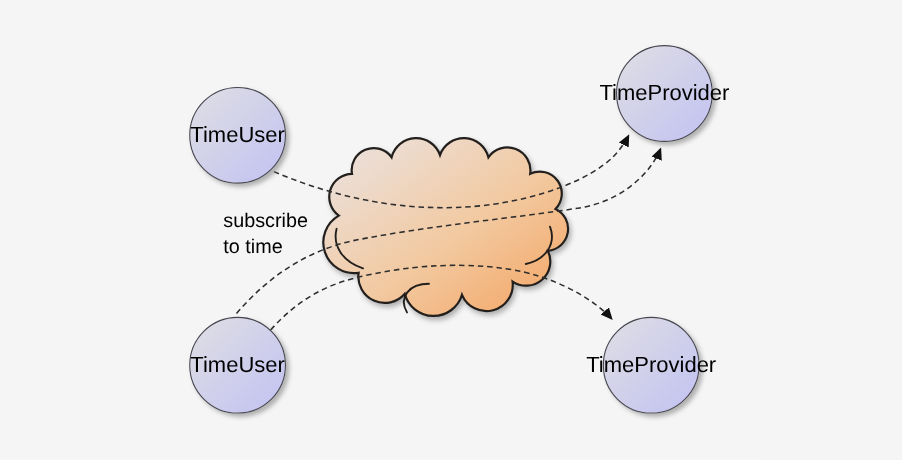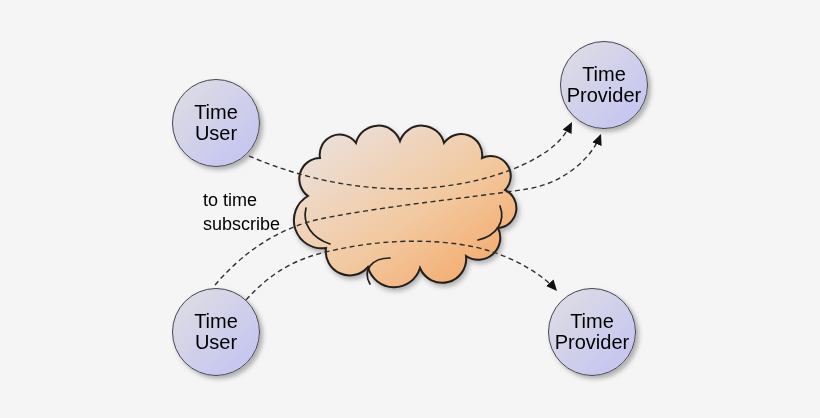--- a/index.html
+++ b/index.html
@@ -40,21 +40,21 @@
 
   .node {
     position: absolute;
     width: 88px;
     height: 88px;
     border-radius: 50%;
     border: 1.6px solid var(--node-border, #45454e);
     background: linear-gradient(135deg, var(--node-grad-start, #dedde4) 5%, var(--node-grad-end, #c6c6f0) 85%);
     box-shadow: 3px 3px 4px rgba(110,110,110,0.5);
     display: flex;
-    flex-direction: column;
+    flex-direction: row;
     align-items: center;
     justify-content: center;
     text-align: center;
     font-size: 20px;
     line-height: 21px;
     box-sizing: border-box;
   }
 
   .node-tu1 { left: 172px; top: 79px; }
   .node-tp1 { left: 560px; top: 41px; }
@@ -137,17 +137,17 @@
     <span>Time</span>
     <span>User</span>
   </div>
 
   <div class="node node-tp2">
     <span>Time</span>
     <span>Provider</span>
   </div>
 
   <div class="annotation">
+    <div>subscribe</div>
     <div>to time</div>
-    <div>subscribe</div>
   </div>
 
 </div>
 
 </body></html>

